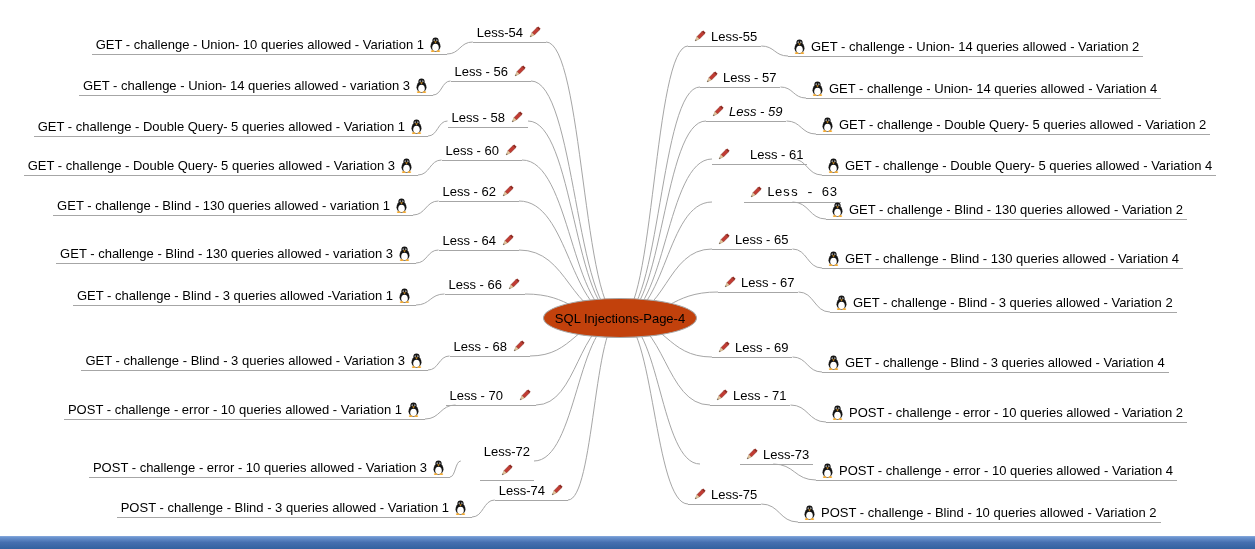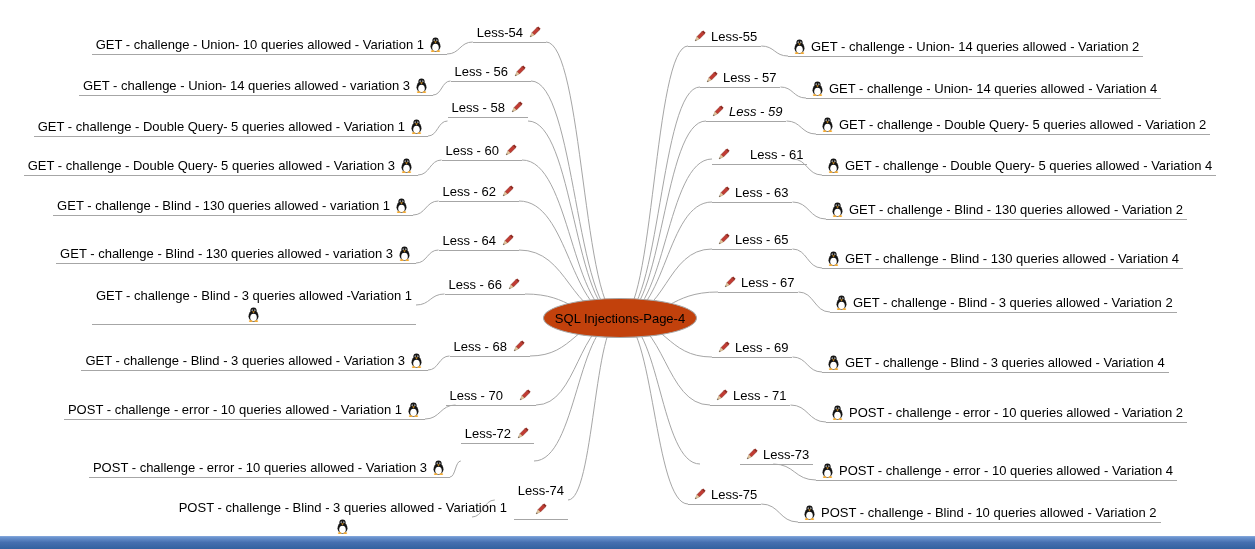--- a/index.html
+++ b/index.html
@@ -127,21 +127,21 @@
         <use href="#icon-pencil"></use>
       </svg>
   </div>
   <div class="node" id="chal-56" style="right:822px;top:77px;">
     <span>GET - challenge - Union- 14 queries allowed - variation 3</span>
     <svg class="icon" viewBox="0 0 16 16">
         <use href="#icon-penguin"></use>
       </svg>
   </div>
 
-  <div class="node" id="less-58" style="right:727px;top:99px;align-items:center;">
+  <div class="node" id="less-58" style="right:727px;top:109px;align-items:center;">
     <span>Less - 58</span>
     <svg class="icon" viewBox="0 0 16 16">
         <use href="#icon-pencil"></use>
       </svg>
   </div>
   <div class="node" id="chal-58" style="right:827px;top:118px;">
     <span>GET - challenge - Double Query- 5 queries allowed - Variation 1</span>
     <svg class="icon" viewBox="0 0 16 16">
         <use href="#icon-penguin"></use>
       </svg>
@@ -185,21 +185,21 @@
         <use href="#icon-penguin"></use>
       </svg>
   </div>
 
   <div class="node" id="less-66" style="right:730px;top:276px;">
     <span>Less - 66</span>
     <svg class="icon" viewBox="0 0 16 16">
         <use href="#icon-pencil"></use>
       </svg>
   </div>
-  <div class="node" id="chal-66" style="right:839px;top:287px;flex-direction:column;">
+  <div class="node" id="chal-66" style="right:839px;top:287px;">
     <span>GET - challenge - Blind - 3 queries allowed -Variation 1</span>
     <svg class="icon" viewBox="0 0 16 16">
         <use href="#icon-penguin"></use>
       </svg>
   </div>
 
   <div class="node" id="less-68" style="right:725px;top:338px;">
     <span>Less - 68</span>
     <svg class="icon" viewBox="0 0 16 16">
         <use href="#icon-pencil"></use>
@@ -218,40 +218,40 @@
         <use href="#icon-pencil"></use>
       </svg>
   </div>
   <div class="node" id="chal-70" style="right:830px;top:401px;">
     <span>POST - challenge - error - 10 queries allowed - Variation 1</span>
     <svg class="icon" viewBox="0 0 16 16">
         <use href="#icon-penguin"></use>
       </svg>
   </div>
 
-  <div class="node" id="less-72" style="right:721px;top:425px;">
+  <div class="node" id="less-72" style="right:721px;top:443px;flex-direction:column;">
     <span>Less-72</span>
     <svg class="icon" viewBox="0 0 16 16">
         <use href="#icon-pencil"></use>
       </svg>
   </div>
   <div class="node" id="chal-72" style="right:805px;top:459px;">
     <span>POST - challenge - error - 10 queries allowed - Variation 3</span>
     <svg class="icon" viewBox="0 0 16 16">
         <use href="#icon-penguin"></use>
       </svg>
   </div>
 
-  <div class="node" id="less-74" style="right:687px;top:482px;flex-direction:column;">
+  <div class="node" id="less-74" style="right:687px;top:482px;">
     <span>Less-74</span>
     <svg class="icon" viewBox="0 0 16 16">
         <use href="#icon-pencil"></use>
       </svg>
   </div>
-  <div class="node" id="chal-74" style="right:744px;top:499px;flex-direction:column;">
+  <div class="node" id="chal-74" style="right:783px;top:499px;">
     <span>POST - challenge - Blind - 3 queries allowed - Variation 1</span>
     <svg class="icon" viewBox="0 0 16 16">
         <use href="#icon-penguin"></use>
       </svg>
   </div>
 
   <div class="node" id="less-55" style="left:688px;top:28px;">
     <svg class="icon" viewBox="0 0 16 16">
         <use href="#icon-pencil"></use>
       </svg>
@@ -296,21 +296,21 @@
       </svg>
     <span>Less - 61</span>
   </div>
   <div class="node" id="chal-61" style="left:822px;top:157px;">
     <svg class="icon" viewBox="0 0 16 16">
         <use href="#icon-penguin"></use>
       </svg>
     <span>GET - challenge - Double Query- 5 queries allowed - Variation 4</span>
   </div>
 
-  <div class="node" id="less-63" style="left:712px;top:184px;">
+  <div class="node" id="less-63" style="left:744px;top:184px;font-family:Liberation Mono, monospace;">
     <svg class="icon" viewBox="0 0 16 16">
         <use href="#icon-pencil"></use>
       </svg>
     <span>Less - 63</span>
   </div>
   <div class="node" id="chal-63" style="left:826px;top:201px;">
     <svg class="icon" viewBox="0 0 16 16">
         <use href="#icon-penguin"></use>
       </svg>
     <span>GET - challenge - Blind - 130 queries allowed - Variation 2</span>

